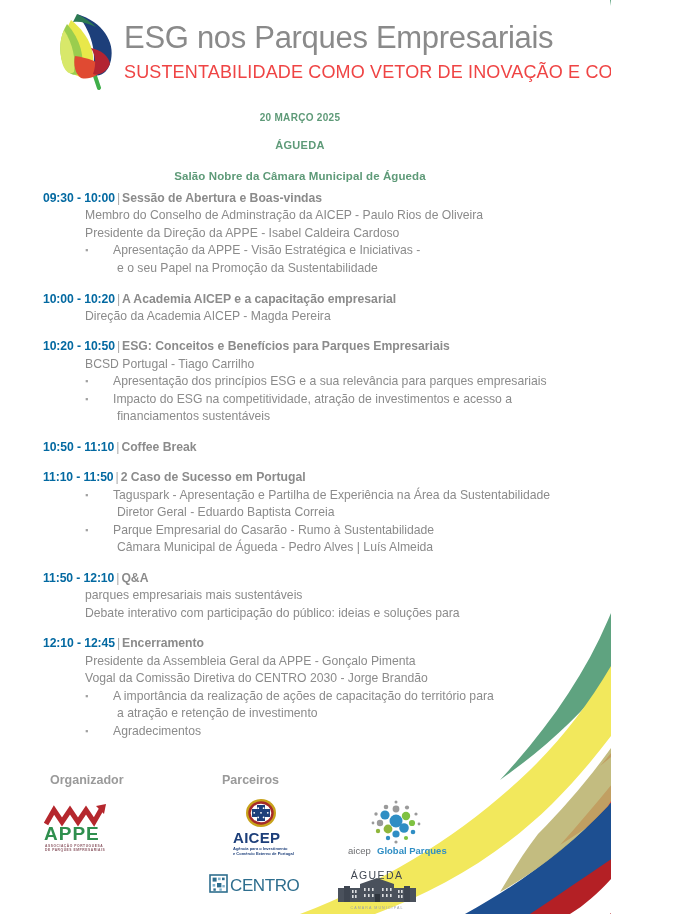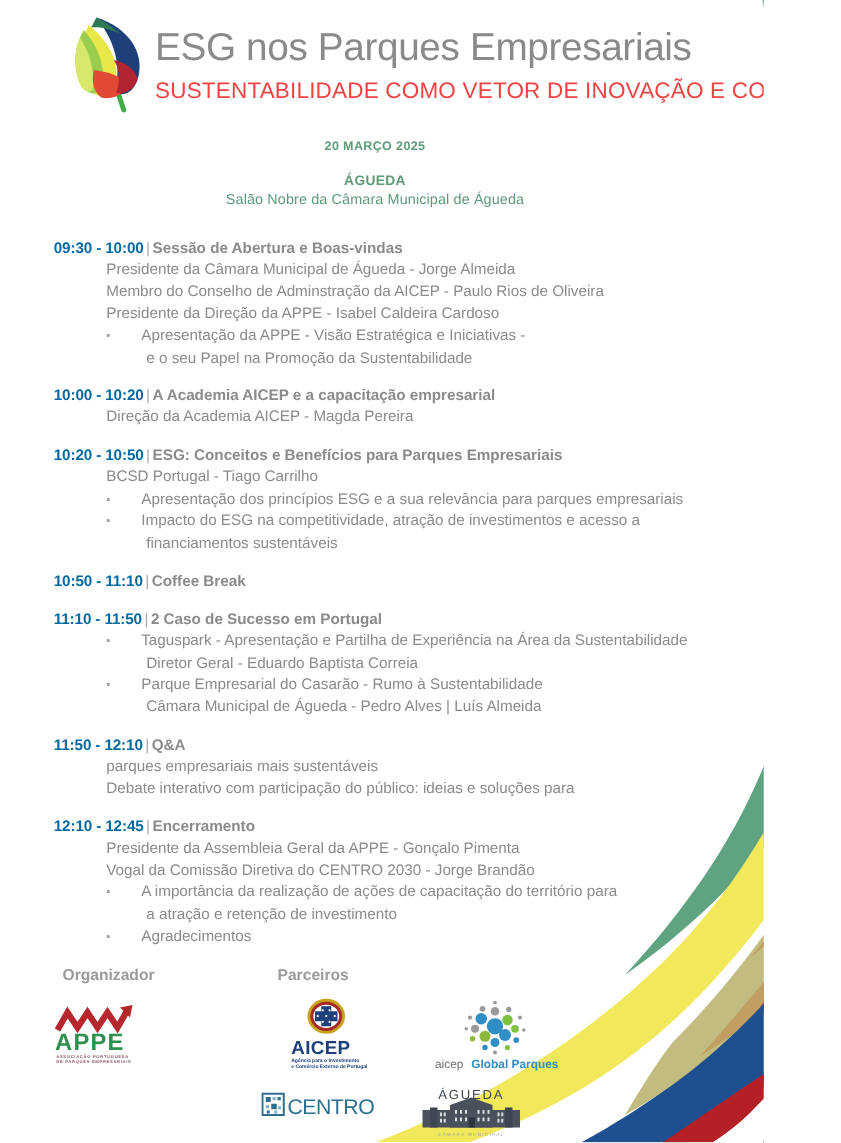--- a/index.html
+++ b/index.html
@@ -78,23 +78,23 @@
   }
   .event-city {
     font-size: 11px;
     font-weight: bold;
     color: #5e9a78;
     margin-top: 16px;
     letter-spacing: 0.3px;
   }
   .event-venue {
     font-size: 11.5px;
-    font-weight: normal;
+    font-weight: bold;
     color: #5e9a78;
-    margin-top: 3px;
+    margin-top: 19px;
     letter-spacing: 0.1px;
   }
   
   .agenda {
     position: absolute;
     left: 43px;
     top: 190px;
     width: 560px;
   }
   .agenda-item { margin-bottom: 13px; }
@@ -228,21 +228,20 @@
 
   <div class="event-meta">
     <div class="event-date">20 MARÇO 2025</div>
     <div class="event-city">ÁGUEDA</div>
     <div class="event-venue">Salão Nobre da Câmara Municipal de Águeda</div>
   </div>
 
   <div class="agenda" id="agenda-list">
       <div class="agenda-item">
         <div class="agenda-head"><span class="agenda-time">09:30 - 10:00</span><span class="agenda-sep">|</span><span class="agenda-title">Sessão de Abertura e Boas-vindas</span></div>
-        <div class="agenda-speaker">Presidente da Câmara Municipal de Águeda - Jorge Almeida</div>
         <div class="agenda-speaker">Membro do Conselho de Adminstração da AICEP - Paulo Rios de Oliveira</div>
         <div class="agenda-speaker">Presidente da Direção da APPE - Isabel Caldeira Cardoso</div>
         <ul class="agenda-bullets">
           <li><span class="bullet-mark">▪</span><span>Apresentação da APPE - Visão Estratégica e Iniciativas -</span><span class="bullet-cont">e o seu Papel na Promoção da Sustentabilidade</span></li>
         </ul>
       </div>
       <div class="agenda-item">
         <div class="agenda-head"><span class="agenda-time">10:00 - 10:20</span><span class="agenda-sep">|</span><span class="agenda-title">A Academia AICEP e a capacitação empresarial</span></div>
         <div class="agenda-speaker">Direção da Academia AICEP - Magda Pereira</div>
       </div>

